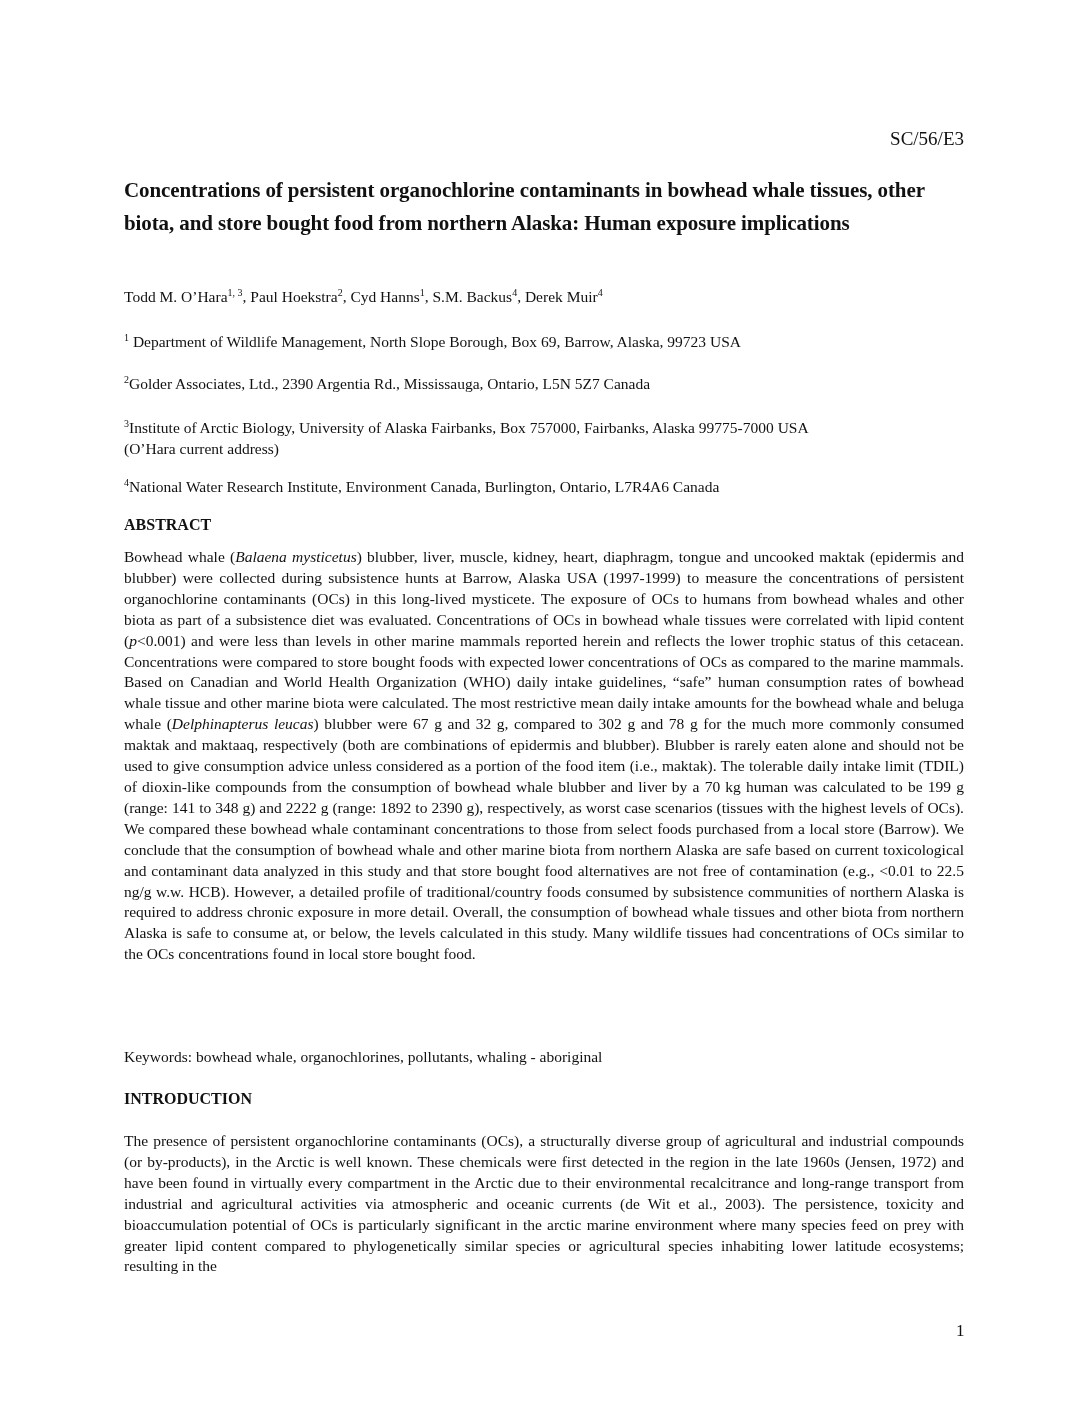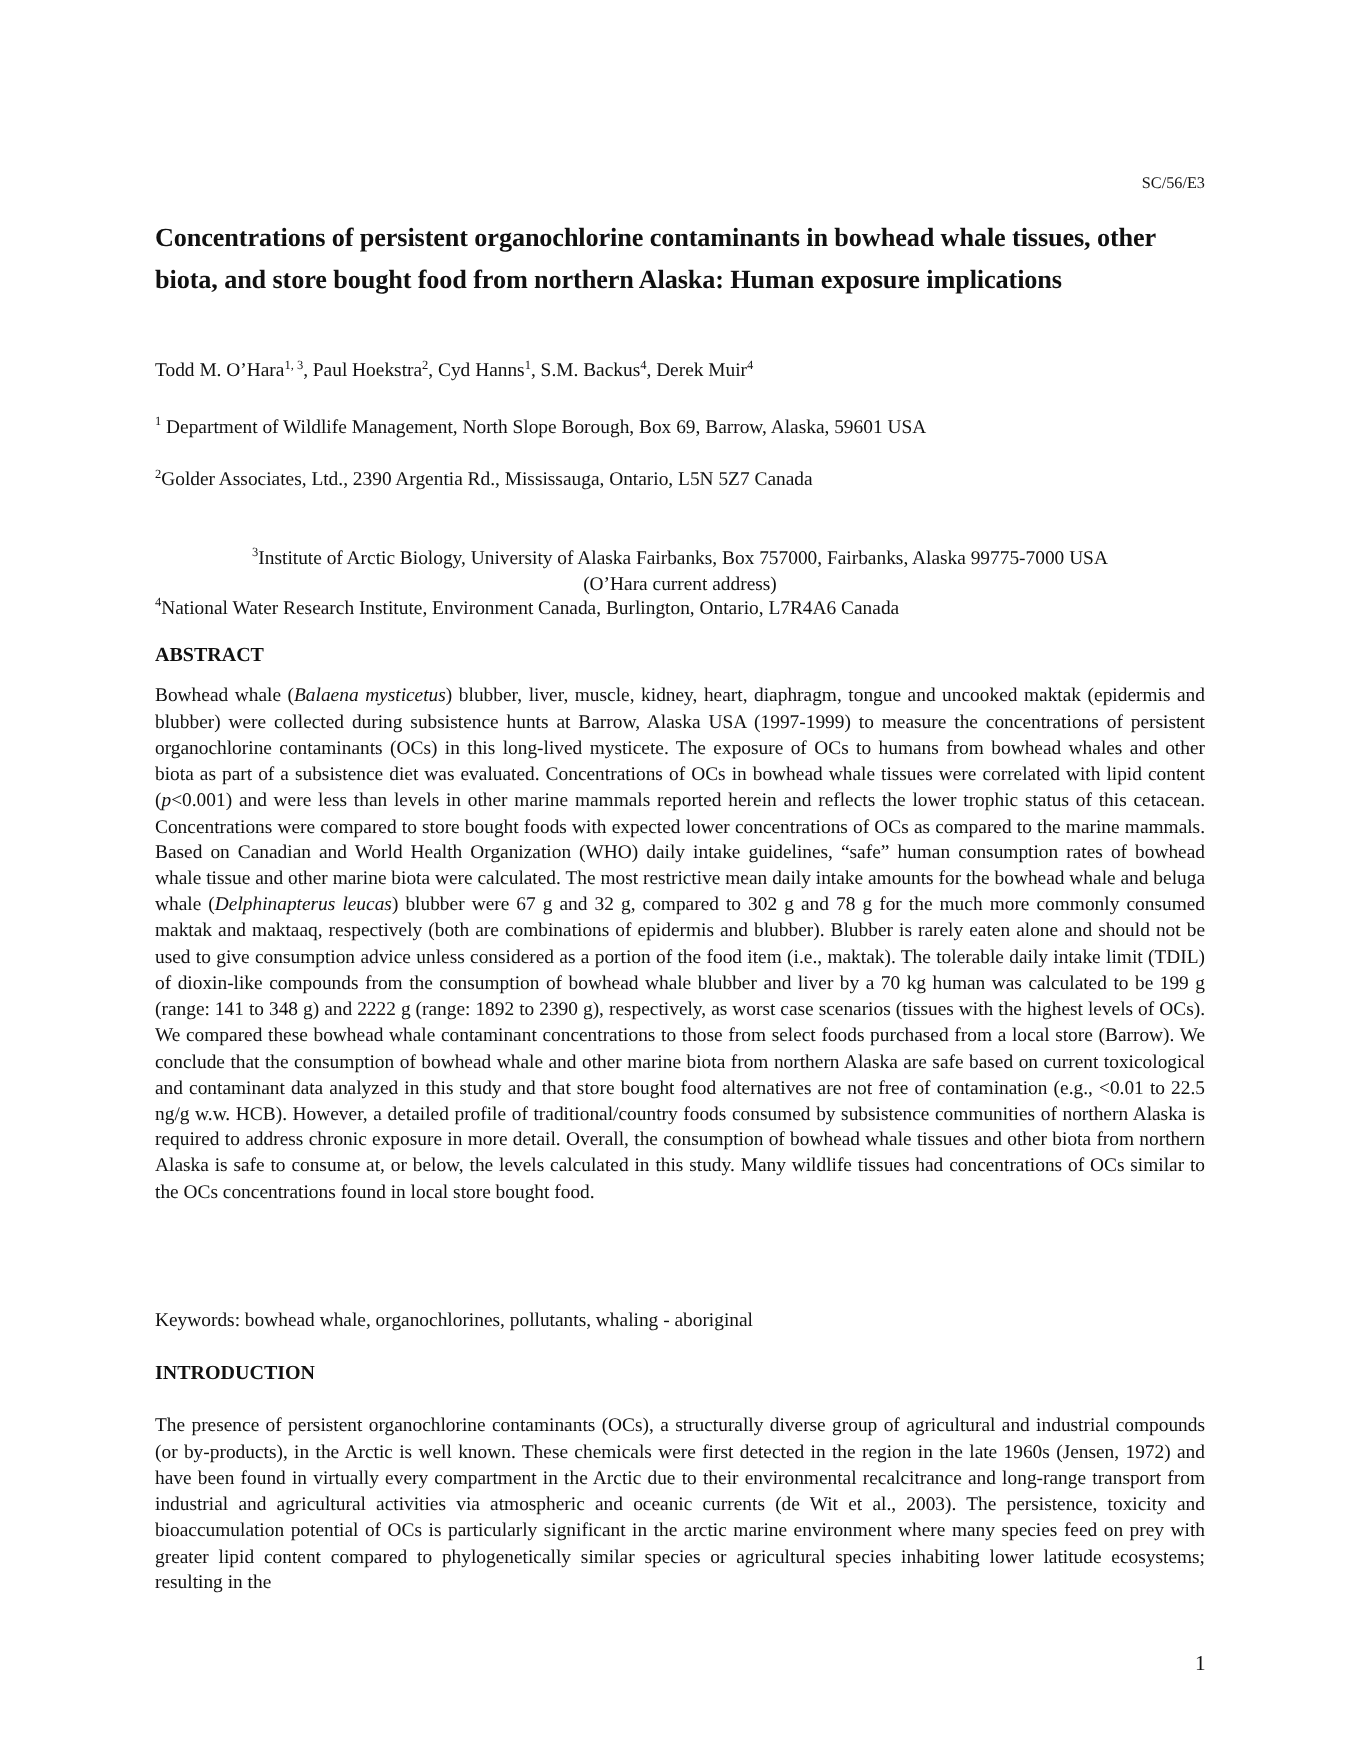--- a/index.html
+++ b/index.html
@@ -1,19 +1,19 @@
 <!DOCTYPE html>
 <html><head>
 <meta charset="utf-8">
 <style>
   html, body { margin: 0; padding: 0; background: #ffffff; }
   body { width: 1088px; height: 1408px; position: relative; overflow: hidden;
          font-family: "Liberation Serif", "DejaVu Serif", serif; color: #111; }
   .page { position: absolute; left: 124px; top: 0; width: 840px; }
-  .doc-id { position: absolute; top: 128px; right: 0; font-size: 13px; margin-top: 10px; }
+  .doc-id { position: absolute; top: 128px; right: 0; font-size: 19px; }
   .title { position: absolute; top: 174px; left: 0; width: 840px; margin: 0;
            font-size: 21px; line-height: 32.5px; font-weight: bold; letter-spacing: -0.1px; }
   .authors { position: absolute; top: 288px; left: 0; font-size: 15.5px; }
   .affil { position: absolute; left: 0; font-size: 15.5px; line-height: 21px; width: 840px; }
   sup { font-size: 10px; vertical-align: 6px; line-height: 0; }
   .heading { position: absolute; left: 0; font-size: 16px; font-weight: bold; margin: 0; }
   .para { position: absolute; left: 0; width: 840px; font-size: 15.5px; line-height: 20.9px;
           text-align: justify; margin: 0; }
   .para em { }
   .keywords { position: absolute; left: 0; font-size: 15.5px; text-align: right; }
@@ -26,26 +26,26 @@
 
   <div class="doc-id">SC/56/E3</div>
 
   <h1 class="title">Concentrations of persistent organochlorine contaminants in bowhead whale tissues, other biota, and store bought food from northern Alaska: Human exposure implications</h1>
 
   <div class="authors">
     <span>Todd M. O’Hara</span><sup>1, 3</sup><span>, </span><span>Paul Hoekstra</span><sup>2</sup><span>, </span><span>Cyd Hanns</span><sup>1</sup><span>, </span><span>S.M. Backus</span><sup>4</sup><span>, </span><span>Derek Muir</span><sup>4</sup>
   </div>
 
   <div class="affil" style="top:331px;">
-    <sup>1</sup><span> Department of Wildlife Management, North Slope Borough, Box 69, Barrow, Alaska, 59601 USA</span>
+    <sup>1</sup><span> Department of Wildlife Management, North Slope Borough, Box 69, Barrow, Alaska, 99723 USA</span>
   </div>
   <div class="affil" style="top:373px;">
     <sup>2</sup><span>Golder Associates, Ltd., 2390 Argentia Rd., Mississauga, Ontario, L5N 5Z7 Canada</span>
   </div>
-  <div class="affil" style="top:436px;text-align:center;">
+  <div class="affil" style="top:417px;">
     <sup>3</sup><span>Institute of Arctic Biology, University of Alaska Fairbanks, Box 757000, Fairbanks, Alaska 99775-7000 USA</span><br>
     <span>(O’Hara current address)</span>
   </div>
   <div class="affil" style="top:476px;">
     <sup>4</sup><span>National Water Research Institute, Environment Canada, Burlington, Ontario, L7R4A6 Canada</span>
   </div>
 
   <h2 class="heading" style="top:516px;">ABSTRACT</h2>
 
   <p class="para" style="top:547px;"><span>Bowhead whale (</span><em>Balaena mysticetus</em><span>) blubber, liver, muscle, kidney, heart, diaphragm, tongue and uncooked maktak (epidermis and blubber) were collected during subsistence hunts at Barrow, Alaska USA (1997-1999) to measure the concentrations of persistent organochlorine contaminants (OCs) in this long-lived mysticete.  The exposure of OCs to humans from bowhead whales and other biota as part of a subsistence diet was evaluated. Concentrations of OCs in bowhead whale tissues were correlated with lipid content (</span><em>p</em><span>&lt;0.001) and were less than levels in other marine mammals reported herein and reflects the lower trophic status of this cetacean. Concentrations were compared to store bought foods with expected lower concentrations of OCs as compared to the marine mammals. Based on Canadian and World Health Organization (WHO) daily intake guidelines, “safe” human consumption rates of bowhead whale tissue and other marine biota were calculated.  The most restrictive mean daily intake amounts for the bowhead whale and beluga whale (</span><em>Delphinapterus leucas</em><span>) blubber were 67 g and 32 g, compared to 302 g and 78 g for the much more commonly consumed maktak and maktaaq, respectively (both are combinations of epidermis and blubber). Blubber is rarely eaten alone and should not be used to give consumption advice unless considered as a portion of the food item (i.e., maktak). The tolerable daily intake limit (TDIL) of dioxin-like compounds from the consumption of bowhead whale blubber and liver by a 70 kg human was calculated to be 199 g  (range: 141 to 348 g) and 2222 g (range: 1892 to 2390 g), respectively, as worst case scenarios (tissues with the highest levels of OCs). We compared these bowhead whale contaminant concentrations to those from select foods purchased from a local store (Barrow). We conclude that the consumption of bowhead whale and other marine biota from northern Alaska are safe based on current toxicological and contaminant data analyzed in this study and that store bought food alternatives are not free of contamination (e.g., &lt;0.01 to 22.5 ng/g w.w. HCB).  However, a detailed profile of traditional/country foods consumed by subsistence communities of northern Alaska is required to address chronic exposure in more detail. Overall, the consumption of bowhead whale tissues and other biota from northern Alaska is safe to consume at, or below, the levels calculated in this study. Many wildlife tissues had concentrations of OCs similar to the OCs concentrations found in local store bought food.</span></p>

